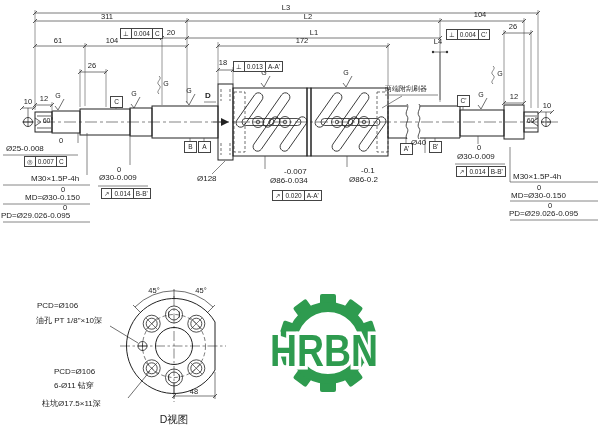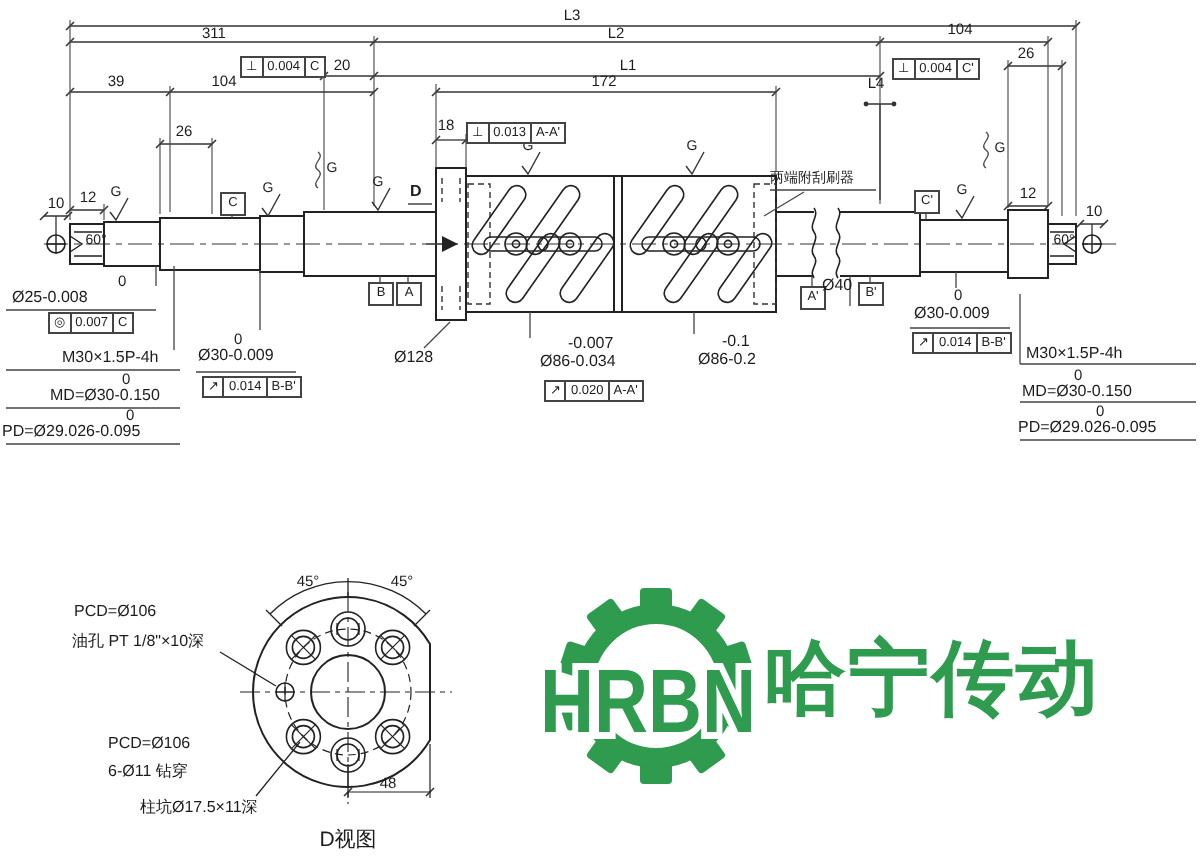--- a/index.html
+++ b/index.html
@@ -227,21 +227,21 @@
   <text x="270" y="366" font-family="Liberation Sans, sans-serif" font-weight="bold" font-size="45" textLength="108" lengthAdjust="spacingAndGlyphs" stroke="#fff" stroke-width="7" paint-order="stroke" fill="#2E9B4F">HRBN</text>
 </svg>
 
 <span class="t c s75" style="left:286px;top:3px">L3</span>
 <span class="t c s75" style="left:107px;top:12px">311</span>
 <span class="t c s75" style="left:308px;top:12px">L2</span>
 <span class="t c s75" style="left:480px;top:10px">104</span>
 <span class="t c s75" style="left:171px;top:28px">20</span>
 <span class="t c s75" style="left:314px;top:28px">L1</span>
 <span class="t c s75" style="left:513px;top:22px">26</span>
-<span class="t c s75" style="left:58px;top:36px">39</span>
+<span class="t c s75" style="left:58px;top:36px">61</span>
 <span class="t c s75" style="left:112px;top:36px">104</span>
 <span class="t c s75" style="left:302px;top:36px">172</span>
 <span class="t c s75" style="left:438px;top:37px">L4</span>
 <span class="t c s75" style="left:92px;top:61px">26</span>
 <span class="t c s75" style="left:223px;top:58px">18</span>
 <span class="t c s75" style="left:44px;top:94px">12</span>
 <span class="t c s75" style="left:28px;top:97px">10</span>
 <span class="t c s7" style="left:48px;top:117px">60°</span>
 <span class="t c s75" style="left:514px;top:92px">12</span>
 <span class="t c s75" style="left:547px;top:101px">10</span>
@@ -315,21 +315,20 @@
 <span class="t s8" style="left:513px;top:172px">M30×1.5P-4h</span>
 <span class="t s75" style="left:537px;top:183px">0</span>
 <span class="t s8" style="left:511px;top:191px">MD=Ø30-0.150</span>
 <span class="t s75" style="left:548px;top:201px">0</span>
 <span class="t s8" style="left:509px;top:209px">PD=Ø29.026-0.095</span>
 
 <span class="t s8" style="left:37px;top:301px">PCD=Ø106</span>
 <span class="t s8" style="left:36px;top:315px">油孔 PT 1/8"×10深</span>
 <span class="t s8" style="left:54px;top:367px">PCD=Ø106</span>
 <span class="t s8" style="left:54px;top:380px">6-Ø11 钻穿</span>
-<span class="t s8" style="left:70px;top:398px">柱坑Ø17.5×11深</span>
+<span class="t s8" style="left:42px;top:398px">柱坑Ø17.5×11深</span>
 <span class="t c s75" style="left:154px;top:286px">45°</span>
 <span class="t c s75" style="left:201px;top:286px">45°</span>
 <span class="t c s75" style="left:194px;top:387px">48</span>
 <span class="t c s10" style="left:174px;top:413px">D视图</span>
 
-<span class="t green cn" style="left:382px;top:312px">哈宁传动</span>
 
 </div>
 
 </body></html>

